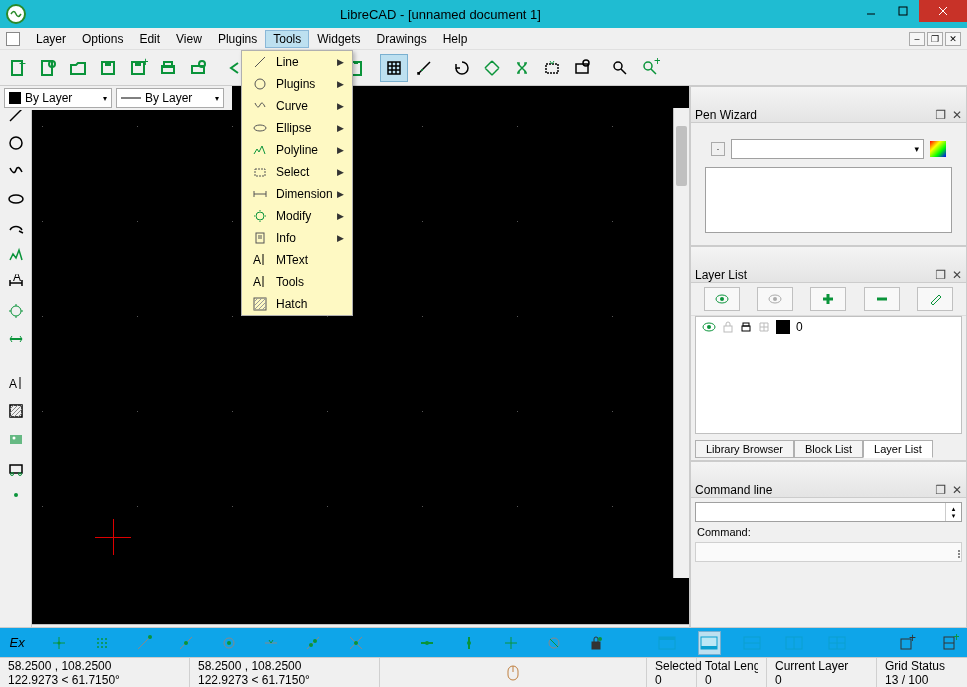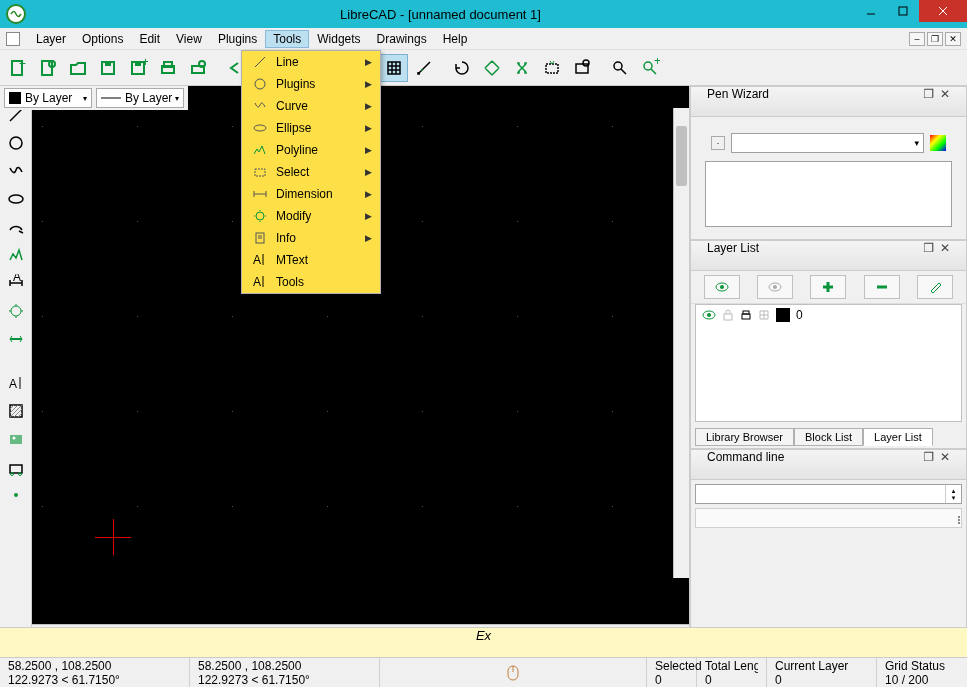--- a/index.html
+++ b/index.html
@@ -51,21 +51,21 @@
   .cross-v { position: absolute; left: 81px; top: 433px; width: 1px; height: 36px; background: #d00; }
   .grid-dot { position: absolute; width: 1px; height: 1px; background: #555; }
   .hscroll { height: 16px; background: #f0f0f0; border-top: 1px solid #c0c0c0; display:flex; align-items:center; }
   .hscroll .arr { width: 16px; height: 16px; display:flex;align-items:center;justify-content:center;color:#555;font-size:10px;}
   .vscroll { position: absolute; right: 278px; top: 22px; bottom: 62px; width: 16px; background: #f0f0f0; border-left: 1px solid #c0c0c0; }
   .vscroll .thumb { position:absolute; left:2px; right:2px; top:18px; height:60px; background:#c0c0c0; border-radius:2px;}
 
   
   .right-panels { width: 278px; background: #f0f0f0; display: flex; flex-direction: column; border-left: 1px solid #ccc; }
   .panel { border: 1px solid #ccc; margin: 0; }
-  .panel-header { height: 30px; background: linear-gradient(#f4f4f4,#e4e4e4); display: flex; align-items: flex-start; padding: 0 16px; border-bottom: 1px solid #ccc; }
+  .panel-header { height: 36px; background: linear-gradient(#f4f4f4,#e4e4e4); display: flex; align-items: flex-end; padding: 0 4px; border-bottom: 1px solid #ccc; }
   .panel-header .phctrl { margin-left: auto; display:flex; gap:6px; font-size:10px; color:#444;}
   .panel-body { padding: 6px; background: #f0f0f0; }
   .penwiz-row { display:flex; align-items:center; gap:6px; margin-bottom: 8px; margin-top: 10px; padding: 0 14px;}
   .penwiz-combo { flex:1; height: 20px; border:1px solid #a0a0a0; background:#fff; display:flex; align-items:center; }
   .penwiz-combo .arrow { margin-left:auto; margin-right:4px; font-size:9px;}
   .penwiz-sw { width:16px; height:16px; background: linear-gradient(135deg,#f00 0%, #ff0 33%, #0f0 66%, #00f 100%);}
   .penwiz-box { height: 66px; border:1px solid #a0a0a0; background:#fff; margin: 0 8px 6px 8px;}
   .layerlist-tools { display:flex; justify-content:space-around; padding:4px; border-bottom:1px solid #ddd; }
   .ll-btn { width:36px; height:24px; border:1px solid #c0c0c0; background:#f8f8f8; display:flex;align-items:center;justify-content:center;}
   .layer-row { display:flex; align-items:center; gap:6px; padding:3px 6px; background:#fff; }
@@ -74,28 +74,28 @@
   .layer-listing { background:#fff; height:118px; border:1px solid #c0c0c0; margin:0 4px 4px 4px;}
   .panel-tabs { display:flex; padding:2px 4px; gap:0; }
   .ptab { border:1px solid #b0b0b0; padding:2px 10px; background:#f4f4f4; font-size:11px; }
   .ptab.active { background:#fff; border-bottom:1px solid #fff; }
   .cmd-combo { margin:4px; height:20px; border:1px solid #a0a0a0; background:#fff; display:flex;}
   .cmd-output { margin:4px; height:20px; border:1px solid #d0d0d0; background:#fafafa; display:flex; align-items:center;}
   .cmd-output .handle { margin-left:auto; width:14px;height:14px; display:flex;flex-direction:column;gap:1px;align-items:flex-end;justify-content:flex-end;padding:1px;}
   .cmd-output .handle span{width:2px;height:2px;background:#888;}
 
   
-  .dropdown { position: absolute; top: 50px; left: 241px; width: 140px; background: #fde047; border: 1px solid #b0b0b0; box-shadow: 2px 2px 4px rgba(0,0,0,0.25); z-index: 100; }
+  .dropdown { position: absolute; top: 50px; left: 241px; width: 112px; background: #fef9c3; border: 1px solid #b0b0b0; box-shadow: 2px 2px 4px rgba(0,0,0,0.25); z-index: 100; }
   .dd-item { height: 22px; display:flex; align-items:center; padding: 0 8px 0 8px; }
   .dd-icon { width: 20px; display:flex; justify-content:center; color:#2a8a5a; }
   .dd-label { flex:1; padding-left:6px; }
   .dd-arrow { font-size:9px; color:#333; }
 
   
-  .bottombar { position:absolute; left:0; right:0; bottom: 30px; height: 30px; background:#fef9c3; border-top:1px solid #ccc; display:flex; align-items:center; padding: 0 6px; gap:20px;flex-direction:column;}
+  .bottombar { position:absolute; left:0; right:0; bottom: 30px; height: 30px; background:#0ea5e9; border-top:1px solid #ccc; display:flex; align-items:center; padding: 0 6px; gap:20px;}
   .bbtn { width:26px; height:24px; display:flex; align-items:center;justify-content:center; }
   .bbtn.active { background:#bde0f0; border:1px solid #7ab0d0; }
   .bb-sep { width:10px;}
 
   
   .statusbar { position:absolute; left:0; right:0; bottom:0; height:30px; background:#f0f0f0; border-top:1px solid #ccc; display:flex; font-size:11px; align-items:flex-start;}
   .status-cell { padding: 0 8px; border-right:1px solid #d0d0d0; height:100%; display:flex; flex-direction:column; justify-content:center;}
   .status-cell.flex { flex:1; }
 
   
@@ -276,21 +276,21 @@
     </div>
   <div class="tbtn">
       <svg width="20" height="20">
         <circle cx="8" cy="8" r="4" stroke="#0a943a" fill="none" stroke-width="1.5"></circle>
         <line x1="11" y1="11" x2="16" y2="16" stroke="#0a943a" stroke-width="1.5"></line>
         <text x="14" y="7" font-size="9" fill="#0a943a">+</text>
       </svg>
     </div>
 </div>
 
-<div class="stylebar" style="position:absolute; top:86px; left:0; width:188px; height:24px; z-index:50;">
+<div class="stylebar" style="position:absolute; top:86px; left:0; width:232px; height:24px; z-index:50;">
   <div class="combo color-combo">
     <div class="sw"></div>
       <span>By Layer</span>
       <span class="arrow">▾</span>
   </div>
   <div class="combo line-combo">
     <svg width="20" height="8">
         <line x1="0" y1="4" x2="20" y2="4" stroke="#000"></line>
       </svg>
     <span style="margin-left:4px;">By Layer</span>
@@ -529,20 +529,21 @@
             <span>✕</span>
           </div>
       </div>
       <div class="cmd-combo">
           <div style="flex:1"></div>
           <div style="width:16px;display:flex;flex-direction:column;align-items:center;justify-content:center;border-left:1px solid #ccc;">
             <span style="font-size:7px;line-height:7px">▴</span>
             <span style="font-size:7px;line-height:7px">▾</span>
           </div>
         </div>
+      <div style="padding:0 6px;font-size:11px">Command:</div>
       <div class="cmd-output">
         <div class="handle">
             <span></span>
             <span></span>
             <span></span>
           </div>
       </div>
     </div>
   </div>
 </div>
@@ -643,20 +644,29 @@
       <span class="dd-label">MText</span>
     </div>
     <div class="dd-item">
       <span class="dd-icon">
         <svg width="16" height="16">
           <text x="1" y="12" font-size="11" font-family="serif">A</text>
           <line x1="11" y1="2" x2="11" y2="13" stroke="#000"></line>
         </svg>
       </span>
       <span class="dd-label">Tools</span>
+    </div>
+    <div class="dd-item">
+      <span class="dd-icon">
+        <svg width="16" height="16">
+          <rect x="2" y="2" width="12" height="12" stroke="#555" fill="none"></rect>
+          <path d="M2 6l4-4M2 10l8-8M2 14l12-12M6 14l8-8M10 14l4-4" stroke="#999"></path>
+        </svg>
+      </span>
+      <span class="dd-label">Hatch</span>
     </div>
   </div>
 
 <div class="bottombar">
   <div class="bbtn" style="font-style:italic;font-size:13px">Ex</div>
   <div class="bbtn">
       <svg width="18" height="18">
         <path d="M9 3v12 M3 9h12" stroke="#0a943a"></path>
         <circle cx="9" cy="9" r="1.5" fill="#0a943a"></circle>
       </svg>
@@ -814,15 +824,15 @@
   <div class="status-cell" style="width:70px">
     <span style="white-space:nowrap;overflow:hidden">Total Length</span>
       <span>0</span>
   </div>
   <div class="status-cell" style="width:110px">
     <span>Current Layer</span>
       <span>0</span>
   </div>
   <div class="status-cell" style="width:90px;border-right:none">
     <span>Grid Status</span>
-      <span>10 / 200</span>
+      <span>13 / 100</span>
   </div>
 </div>
 
 </body></html>

